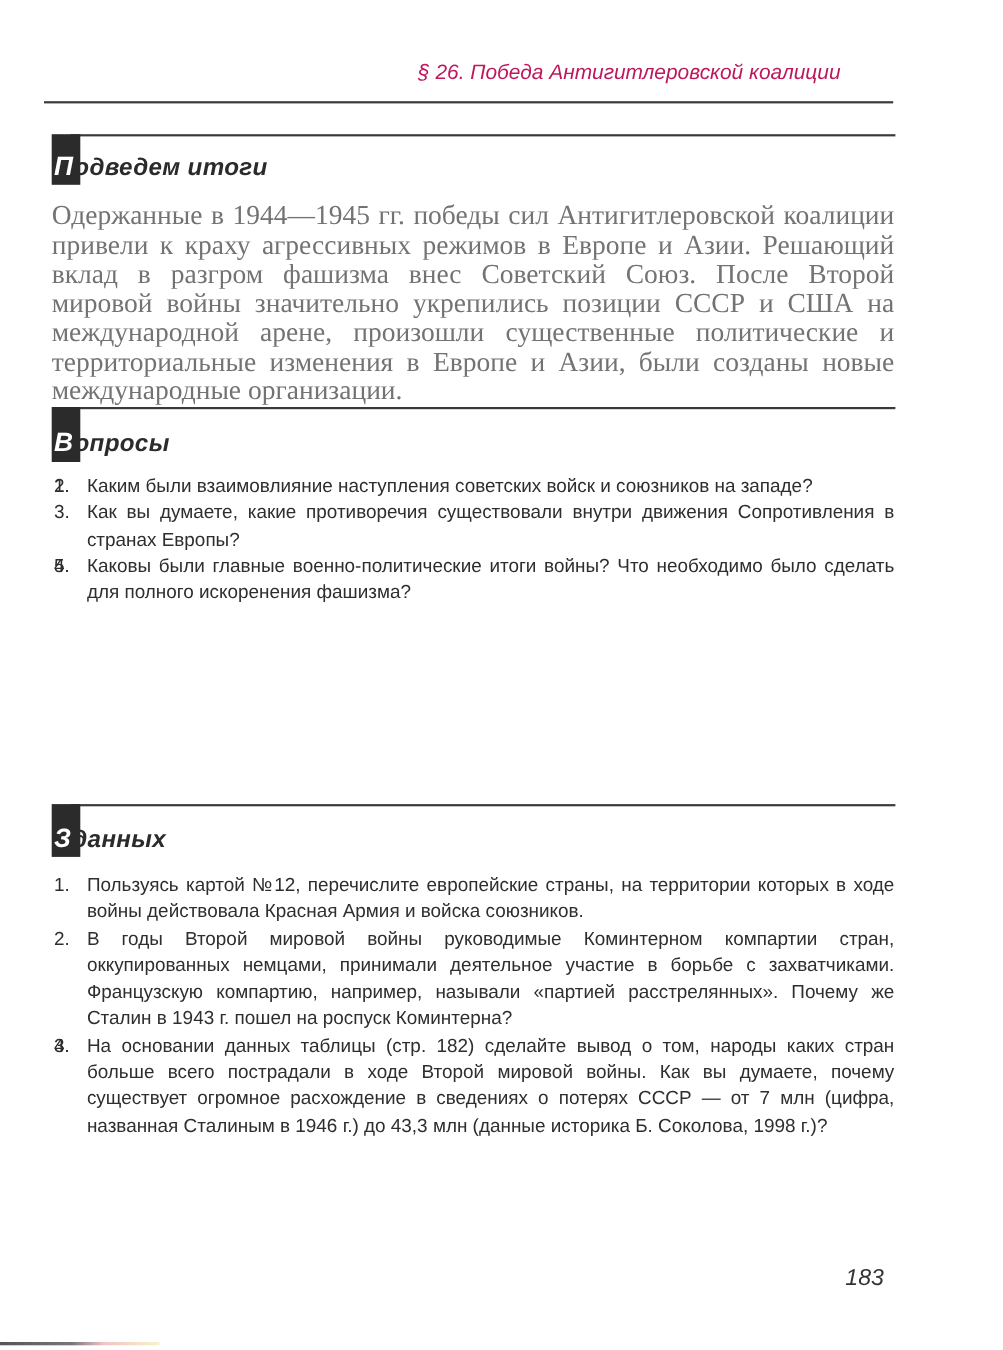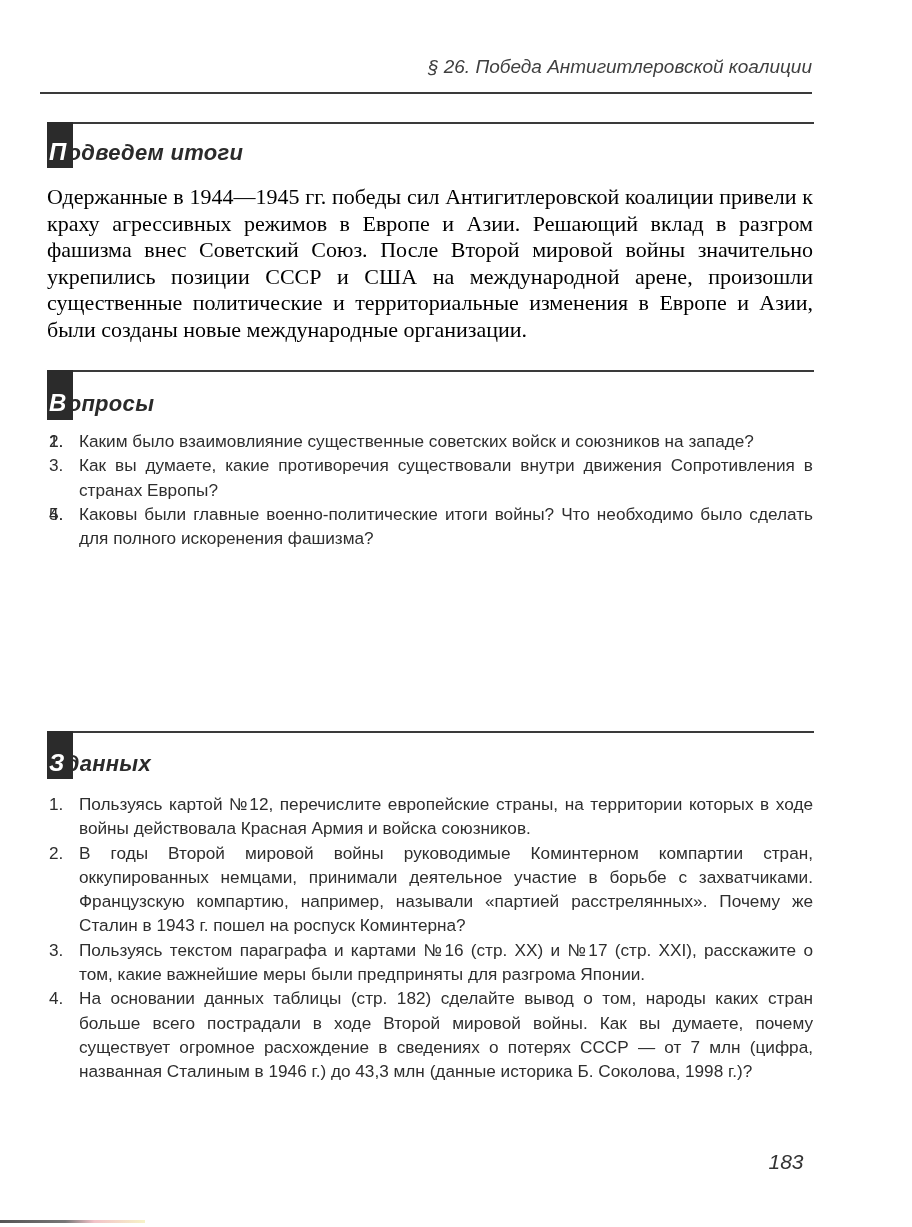--- a/index.html
+++ b/index.html
@@ -1,42 +1,42 @@
 <!DOCTYPE html>
 <html><head>
 <meta charset="utf-8">
 <style>
   html, body { margin: 0; padding: 0; }
   body {
     width: 912px; height: 1227px; background: #ffffff; position: relative;
     overflow: hidden; color: #2a2a2a;
   }
   .running-head {
-    position: absolute; left: 380px; top: 56px; width: 432px; text-align: right;
-    font-family: "Liberation Sans", sans-serif; font-style: italic; font-size: 19px; color: #404040;
+    position: absolute; left: 380px; top: 56px; width: 432px; 
+    font-family: "Liberation Sans", sans-serif; font-style: italic; font-size: 19px; color: #be185d;
   }
   .head-rule {
     position: absolute; left: 40px; top: 92px; width: 772px; height: 2px; background: #3a3a3a;
   }
   .section-rule {
     position: absolute; left: 64px; width: 750px; height: 2px; background: #3a3a3a;
   }
   .section-box {
     position: absolute; left: 47px; width: 26px; background: #2b2b2b;
   }
   .section-title {
     position: absolute; left: 49px;
     font-family: "Liberation Sans", sans-serif; font-weight: bold; font-style: italic;
     font-size: 22px; color: #2b2b2b; letter-spacing: 0.3px;
   }
   .section-title .cap { color: #ffffff; font-size: 24px; margin-right: 1px; }
   .summary {
     position: absolute; left: 47px; top: 184px; width: 766px;
-    font-family: "Liberation Serif", serif; font-size: 22px; line-height: 26.5px;
-    text-align: justify; color: #000000;
+    font-family: "Liberation Serif", serif; font-size: 25px; line-height: 26.5px;
+    text-align: justify; color: #737373;
   }
   .list {
     position: absolute; left: 47px; width: 766px; margin: 0; padding: 0; list-style: none;
     font-family: "Liberation Sans", sans-serif; font-size: 17.2px; line-height: 24.3px; color: #2e2e2e;
   }
   .list li { position: relative; padding-left: 32px; text-align: justify; margin: 0; }
   .list li .num { position: absolute; left: 2px; top: 0; }
   .page-number {
     position: absolute; left: 760px; top: 1150px; width: 52px; text-align: center;
     font-family: "Liberation Sans", sans-serif; font-style: italic; font-size: 21px; color: #333;
@@ -59,32 +59,32 @@
 </div>
 <div class="summary">Одержанные в 1944—1945 гг. победы сил Антигитлеровской коалиции привели к краху агрессивных режимов в Европе и Азии. Решающий вклад в разгром фашизма внес Советский Союз. После Второй мировой войны значительно укрепились позиции СССР и США на международной арене, произошли существенные политические и территориальные изменения в Европе и Азии, были созданы новые международные организации.</div>
 
 <div class="section-rule" style="top:370px;"></div>
 <div class="section-box" style="top:370px;height:50px;"></div>
 <div class="section-title" style="top:389px;">
   <span class="cap">В</span><span>опросы</span>
 </div>
 <ol class="list" style="top:429px;">
   <li><span class="num">1.</span></li>
-  <li><span class="num">2.</span><span>Каким было взаимовлияние существенные советских войск и союзников на западе?</span></li>
+  <li><span class="num">2.</span><span>Каким были взаимовлияние наступления советских войск и союзников на западе?</span></li>
   <li><span class="num">3.</span><span>Как вы думаете, какие противоречия существовали внутри движения Сопротивления в странах Европы?</span></li>
   <li><span class="num">4.</span></li>
   <li><span class="num">5.</span><span>Каковы были главные военно-политические итоги войны? Что необходимо было сделать для полного искоренения фашизма?</span></li>
 </ol>
 
 <div class="section-rule" style="top:731px;"></div>
 <div class="section-box" style="top:731px;height:48px;"></div>
 <div class="section-title" style="top:749px;">
   <span class="cap">З</span><span>данных</span>
 </div>
 <ol class="list" style="top:792px;">
   <li><span class="num">1.</span><span>Пользуясь картой №12, перечислите европейские страны, на территории которых в ходе войны действовала Красная Армия и войска союзников.</span></li>
   <li><span class="num">2.</span><span>В годы Второй мировой войны руководимые Коминтерном компартии стран, оккупированных немцами, принимали деятельное участие в борьбе с захватчиками. Французскую компартию, например, называли «партией расстрелянных». Почему же Сталин в 1943 г. пошел на роспуск Коминтерна?</span></li>
-  <li><span class="num">3.</span><span>Пользуясь текстом параграфа и картами №16 (стр. XX) и №17 (стр. XXI), расскажите о том, какие важнейшие меры были предприняты для разгрома Японии.</span></li>
+  <li><span class="num">3.</span></li>
   <li><span class="num">4.</span><span>На основании данных таблицы (стр. 182) сделайте вывод о том, народы каких стран больше всего пострадали в ходе Второй мировой войны. Как вы думаете, почему существует огромное расхождение в сведениях о потерях СССР — от 7 млн (цифра, названная Сталиным в 1946 г.) до 43,3 млн (данные историка Б. Соколова, 1998 г.)?</span></li>
 </ol>
 
 <div class="page-number">183</div>
 <div class="bottom-edge"></div>
 
 </body></html>

